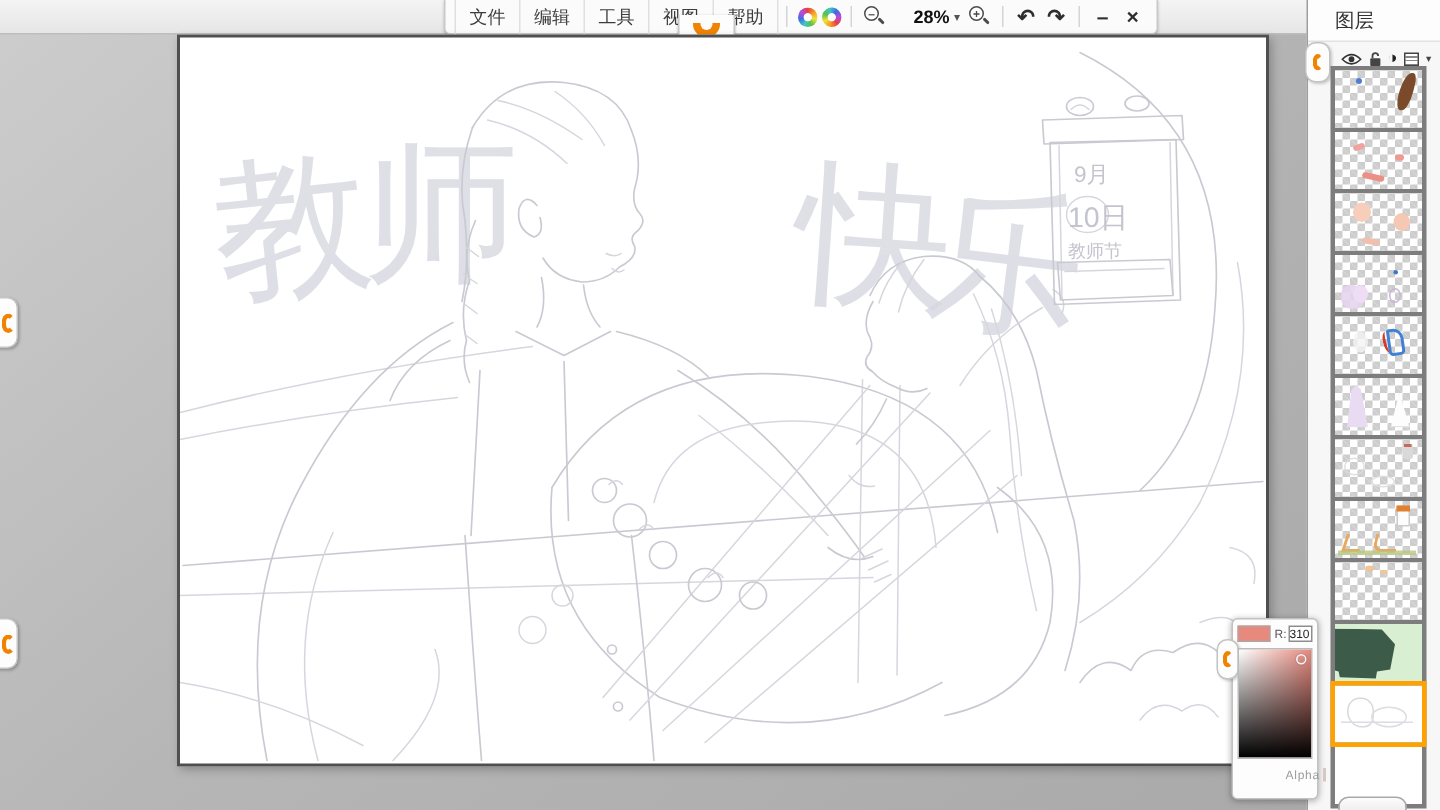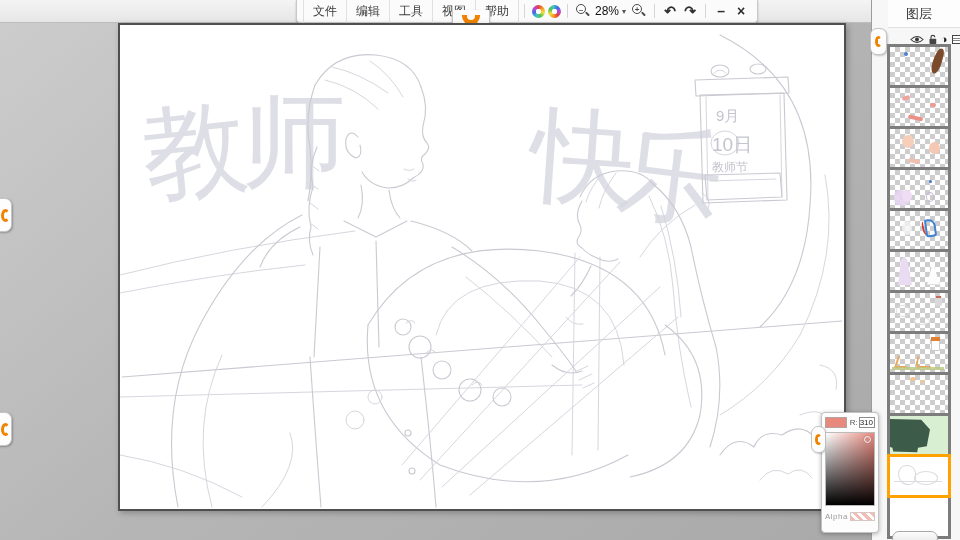--- a/index.html
+++ b/index.html
@@ -16,21 +16,21 @@
     background:#fbfbfb; border:1px solid #c9c9c9; border-top:none;
     border-radius:0 0 4px 4px; box-shadow:0 1px 2px rgba(0,0,0,.25);
     padding:0 6px; }
   .menu-item { font-size:12px; color:#3c3c3c; padding:3px 9px; cursor:default;
     border-right:1px solid #e0e0e0; white-space:nowrap; }
   .menu-item:first-child { border-left:1px solid #e0e0e0; }
   .tb-sep { width:1px; height:14px; background:#d5d5d5; margin:0 5px; }
   .tb-btn { display:flex; align-items:center; justify-content:center;
     min-width:20px; height:19px; border-radius:3px; color:#2e2e2e; }
   .glyph { font-size:14px; font-weight:bold; color:#2e2e2e; line-height:1; }
-  .zoom-level { font-size:12px; font-weight:normal; color:#111; padding:0 2px; }
+  .zoom-level { font-size:12px; font-weight:bold; color:#111; padding:0 2px;margin-left:14px; }
   .caret { font-size:8px; color:#555; margin:0 3px 0 1px; }
 
   .mag { position:relative; width:14px; height:14px; }
   .mag .lens { position:absolute; left:0; top:0; width:10px; height:10px;
     border:1.5px solid #4a4a4a; border-radius:50%; background:#fdfdfd; }
   .mag .handle { position:absolute; left:9px; top:9px; width:5px; height:1.8px;
     background:#4a4a4a; transform:rotate(45deg); border-radius:1px; }
   .mag .sign { position:absolute; left:2px; top:1.5px; width:6px; text-align:center;
     font-size:8px; font-weight:bold; color:#4a4a4a; line-height:7px; }
 
@@ -60,21 +60,21 @@
     box-shadow:1px 1px 2px rgba(0,0,0,.25); display:flex; align-items:center;
     justify-content:flex-end; }
   .crescent { width:9px; height:13px; border:3.5px solid #f08300;
     border-right-color:transparent; border-radius:50%; margin-right:1px; }
   .tab-l1 { left:-7px; top:198px; width:19px; height:34px; border-radius:7px; }
   .tab-l2 { left:-7px; top:412px; width:19px; height:34px; border-radius:7px; }
   .tab-r1 { left:946px; top:5px; width:16px; height:26px; border-radius:7px 0 0 7px; }
 
   
   .layers-panel { position:absolute; left:871px; top:0; width:89px; height:540px;
-    background:#f7f7f7; border-left:1px solid #9c9c9c;padding-left:16px; }
+    background:#f7f7f7; border-left:1px solid #9c9c9c; }
   .lp-title { font-size:13px; color:#333; padding:5px 0 4px 18px;
     border-bottom:1px solid #e2e2e2; background:#fdfdfd; }
   .lp-icons { display:flex; align-items:center; gap:4px; padding:4px 0 4px 22px; height:22px; }
   .lp-ic { display:flex; align-items:center; color:#333; }
   .half-glyph { font-size:11px; color:#222; line-height:1; }
   .blend-box { width:10px; height:9px; border:1px solid #444; background:
     repeating-linear-gradient(#fff 0 1.5px,#888 1.5px 2.5px); }
   .tiny-caret { font-size:7px; color:#444; margin-left:1px; }
   .lp-handle { position:absolute; left:-2px; top:28px; width:17px; height:27px;
     background:#fdfdfd; border:1px solid #c4c4c4; border-radius:7px;
@@ -106,21 +106,21 @@
   .cp-rlabel { font-size:8px; color:#555; margin:0 1px 0 3px; }
   .cp-rbox { width:17px; height:11px; border:1px solid #8d8d8d; background:#fff;
     font-size:8px; color:#222; text-align:right; line-height:10px; padding-right:1px; }
   .cp-grad { position:relative; margin-top:3px; width:50px; height:74px;
     border:1px solid #bbb;
     background:linear-gradient(to bottom, rgba(0,0,0,0), #000),
                linear-gradient(to right, #fff, #e8897e); }
   .cp-pick { position:absolute; left:38px; top:3px; width:7px; height:7px;
     border:1.3px solid #f5f5f5; border-radius:50%; box-shadow:0 0 1px #666; }
   .cp-alpha { display:flex; align-items:center; margin-top:6px; }
-  .cp-alabel { font-size:8px; color:#9a9a9a; letter-spacing:.5px; }
+  .cp-alabel { font-size:8px; color:#9a9a9a; letter-spacing:.5px;margin-left:32px; }
   .cp-astrip { width:29px; height:9px; margin-left:2px; border:1px solid #d8c6c3;
     background:repeating-linear-gradient(45deg,#f2bdb6 0 3px,#fff 3px 6px); }
   .cp-handle { position:absolute; left:-11px; top:13px; width:15px; height:27px;
     background:#fdfdfd; border:1px solid #c4c4c4; border-radius:7px;
     box-shadow:1px 1px 2px rgba(0,0,0,.2); display:flex; align-items:center;
     justify-content:center; }
   .cp-handle .crescent { width:7px; height:11px; border-width:3px; margin:0; }
 </style>
 </head>
 <body>

